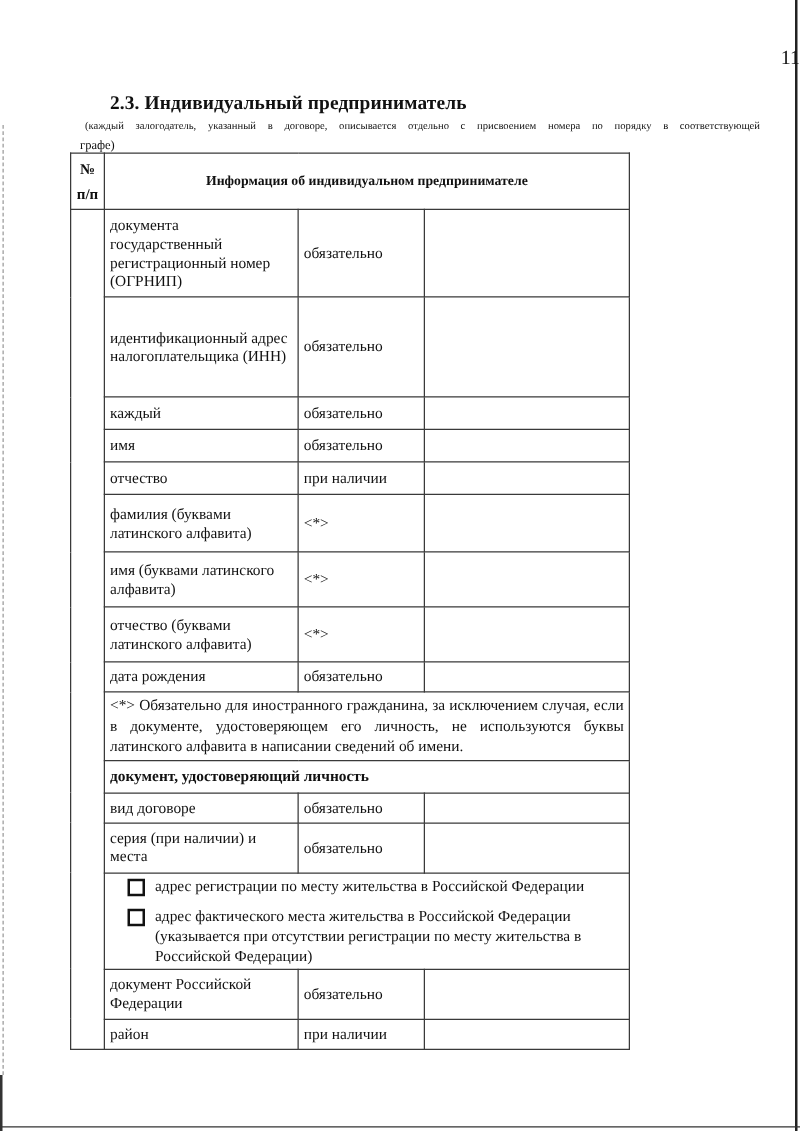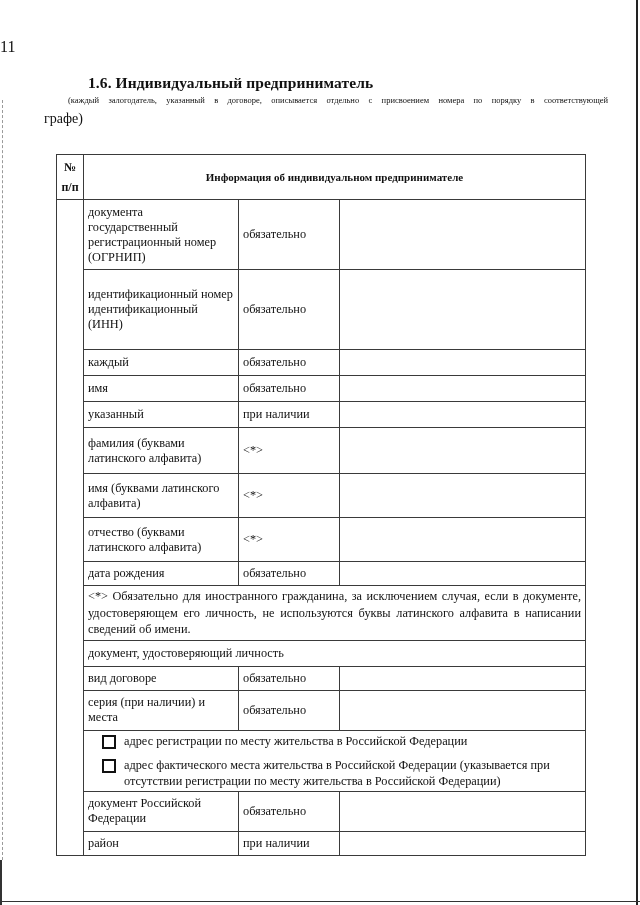--- a/index.html
+++ b/index.html
@@ -6,86 +6,86 @@
     body {
       width: 640px; height: 905px; position: relative; overflow: hidden;
       background: #ffffff; color: #111;
       font-family: "Liberation Serif", "DejaVu Serif", serif;
     }
     .page-edge-left { position: absolute; left: 2px; top: 100px; width: 1px; height: 760px; border-left: 1px dashed #9a9a9a; }
     .page-edge-right { position: absolute; right: 2px; top: 0; width: 2px; height: 905px; background: #222; }
     .page-edge-bottom { position: absolute; left: 0; bottom: 3px; width: 640px; height: 1px; background: #333; }
     .page-edge-bottom-left { position: absolute; left: 0; top: 860px; width: 2px; height: 45px; background: #333; }
 
-    .page-number { position: absolute; top: 38px; left: 0; width: 640px; text-align: left; font-size: 16px; }
+    .page-number { position: absolute; top: 38px; left: 0; width: 640px; text-align: right; font-size: 16px; }
     .section-title { position: absolute; top: 74px; left: 88px; font-size: 15.5px; font-weight: bold; letter-spacing: 0.1px; }
     .section-note { position: absolute; top: 88px; left: 68px; width: 540px; font-size: 8.5px; line-height: 25px; text-align: justify; text-align-last: justify; }
-    .section-note-tail { position: absolute; top: 111px; left: 44px; font-size: 14px; }
+    .section-note-tail { position: absolute; top: 111px; left: 64px; font-size: 10px; }
 
     table.form {
-      position: absolute; left: 56px; top: 122px; width: 530px;
-      border-collapse: collapse; font-size: 12.3px; line-height: 15px; margin-top: 32px;
+      position: absolute; left: 56px; top: 122px; width: 448px;
+      border-collapse: collapse; font-size: 12.3px; line-height: 15px;
     }
     table.form td, table.form th { border: 1px solid #3a3a3a; vertical-align: middle; padding: 2px 4px; }
     th.num-col { width: 18px; font-weight: bold; font-size: 12px; line-height: 20px; padding: 6px 4px; text-align: center; }
     th.info-head { font-weight: bold; font-size: 11px; vertical-align: top; padding-top: 6px; text-align: center; }
     td.num-cell { width: 18px; }
     td.label { width: 146px; }
     td.req { width: 92px; }
     td.value { }
     td.footnote { text-align: justify; line-height: 16.5px; padding: 3px 4px; }
-    td.span-label { padding: 4px 4px; }
+    td.span-label { padding: 4px 4px; font-weight: bold; }
     .cb-line { display: flex; align-items: flex-start; gap: 8px; padding-left: 14px; line-height: 16px; }
     .checkbox { flex: 0 0 auto; width: 10px; height: 10px; border: 2px solid #111; margin-top: 2px; background: #fff; cursor: pointer; }
     .cb-wrap { padding: 4px 4px 6px 4px; font-family: Liberation Serif, serif; }
     .cb-wrap .cb-line + .cb-line { margin-top: 8px; }
   </style>
 </head>
 <body>
 
 <div class="page-edge-left"></div>
 <div class="page-edge-right"></div>
 <div class="page-edge-bottom"></div>
 <div class="page-edge-bottom-left"></div>
 
 <div class="page-number">11</div>
-<div class="section-title">1.6. Индивидуальный предприниматель</div>
+<div class="section-title">2.3. Индивидуальный предприниматель</div>
 <div class="section-note">(каждый залогодатель, указанный в договоре, описывается отдельно с присвоением номера по порядку в соответствующей</div>
 <div class="section-note-tail">графе)</div>
 
 <table class="form">
   <tbody>
       <tr>
     <th class="num-col">№ п/п</th>
     <th class="info-head" colspan="3">Информация об индивидуальном предпринимателе</th>
   </tr>
 
   <tr style="height:70px">
     <td class="num-cell" rowspan="18"></td>
     <td class="label">документа государственный регистрационный номер (ОГРНИП)</td>
     <td class="req">обязательно</td>
     <td class="value"></td>
   </tr>
   <tr style="height:80px">
-    <td class="label">идентификационный номер идентификационный (ИНН)</td>
+    <td class="label">идентификационный адрес налогоплательщика (ИНН)</td>
     <td class="req">обязательно</td>
     <td class="value"></td>
   </tr>
   <tr style="height:26px">
     <td class="label">каждый</td>
     <td class="req">обязательно</td>
     <td class="value"></td>
   </tr>
   <tr style="height:26px">
     <td class="label">имя</td>
     <td class="req">обязательно</td>
     <td class="value"></td>
   </tr>
   <tr style="height:26px">
-    <td class="label">указанный</td>
+    <td class="label">отчество</td>
     <td class="req">при наличии</td>
     <td class="value"></td>
   </tr>
   <tr style="height:46px">
     <td class="label">фамилия (буквами латинского алфавита)</td>
     <td class="req">&lt;*&gt;</td>
     <td class="value"></td>
   </tr>
   <tr style="height:44px">
     <td class="label">имя (буквами латинского алфавита)</td>

